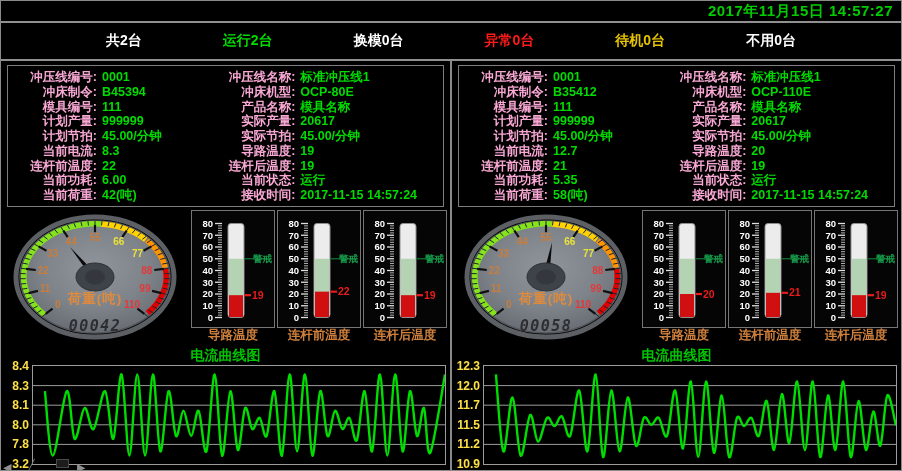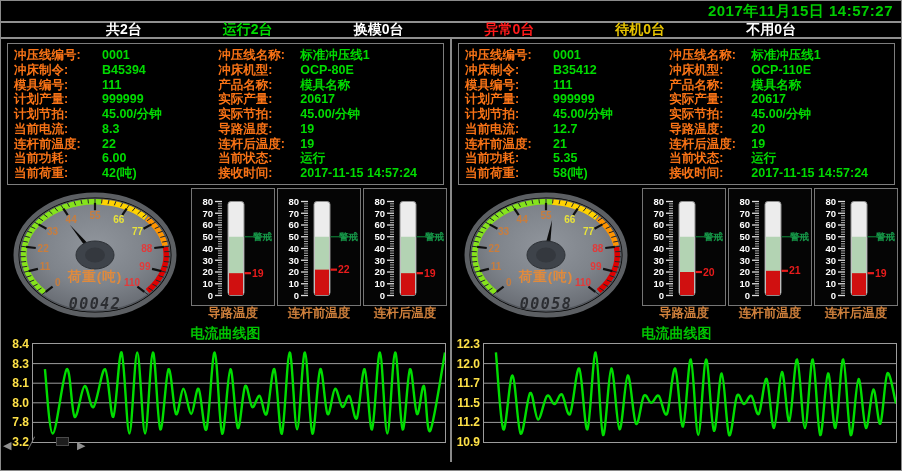--- a/index.html
+++ b/index.html
@@ -2,29 +2,29 @@
 <html><head>
 <meta charset="utf-8">
 <style>
   html,body{margin:0;padding:0;background:#000;}
   *{box-sizing:border-box;}
   body{font-family:"Liberation Sans","DejaVu Sans",sans-serif;}
   .window{position:relative;width:902px;height:471px;background:#000;border:1px solid #8a8a8a;overflow:hidden;}
   .topbar{position:relative;height:20px;}
   .datetime{position:absolute;right:8px;top:1px;font-size:15px;font-weight:bold;color:#00cc00;letter-spacing:.5px;}
   .hline{height:2px;background:#909090;}
-  .statusbar{height:14px;display:flex;align-items:center;justify-content:space-between;padding:0 105px;}
+  .statusbar{height:36px;display:flex;align-items:center;justify-content:space-between;padding:0 105px;}
   .status-item{font-size:14px;font-weight:bold;white-space:nowrap;}
   .content{display:flex;height:423px;}
   .machine{width:449px;display:flex;flex-direction:column;}
   .vdivider{width:2px;background:#8a8a8a;}
   .info-box{margin:4px 6px 2px 6px;height:142px;border:1px solid #7d7d7d;display:grid;grid-template-columns:1fr 1.08fr;padding:4px 4px 4px 6px;}
   .info-col{display:flex;flex-direction:column;justify-content:space-between;overflow:visible;}
   .irow{white-space:nowrap;font-size:12.5px;font-weight:bold;line-height:14px;}
-  .ilabel{display:inline-block;min-width:88px;text-align:left;color:#f97316;}
+  .ilabel{display:inline-block;min-width:88px;text-align:right;color:#f9a8d4;}
   .info-col.right .ilabel{min-width:82px;}
   .ilabel::after{content:":";margin-right:5px;}
   .ival{color:#00db00;}
   .mid-row{display:flex;height:136px;padding:1px 2px 1px 0;}
   .gauge-svg{width:188px;height:134px;flex:none;}
   .thermos{flex:1;display:flex;gap:2px;padding-left:2px;}
   .thermo-block{width:84px;display:flex;flex-direction:column;}
   .thermo-box{flex:1;border:1px solid #767676;background:#050505;}
   .thermo-box svg{width:100%;height:100%;display:block;}
   .thermo-label{height:16px;text-align:center;color:#cf803c;font-weight:bold;font-size:12.5px;line-height:15px;white-space:nowrap;}

